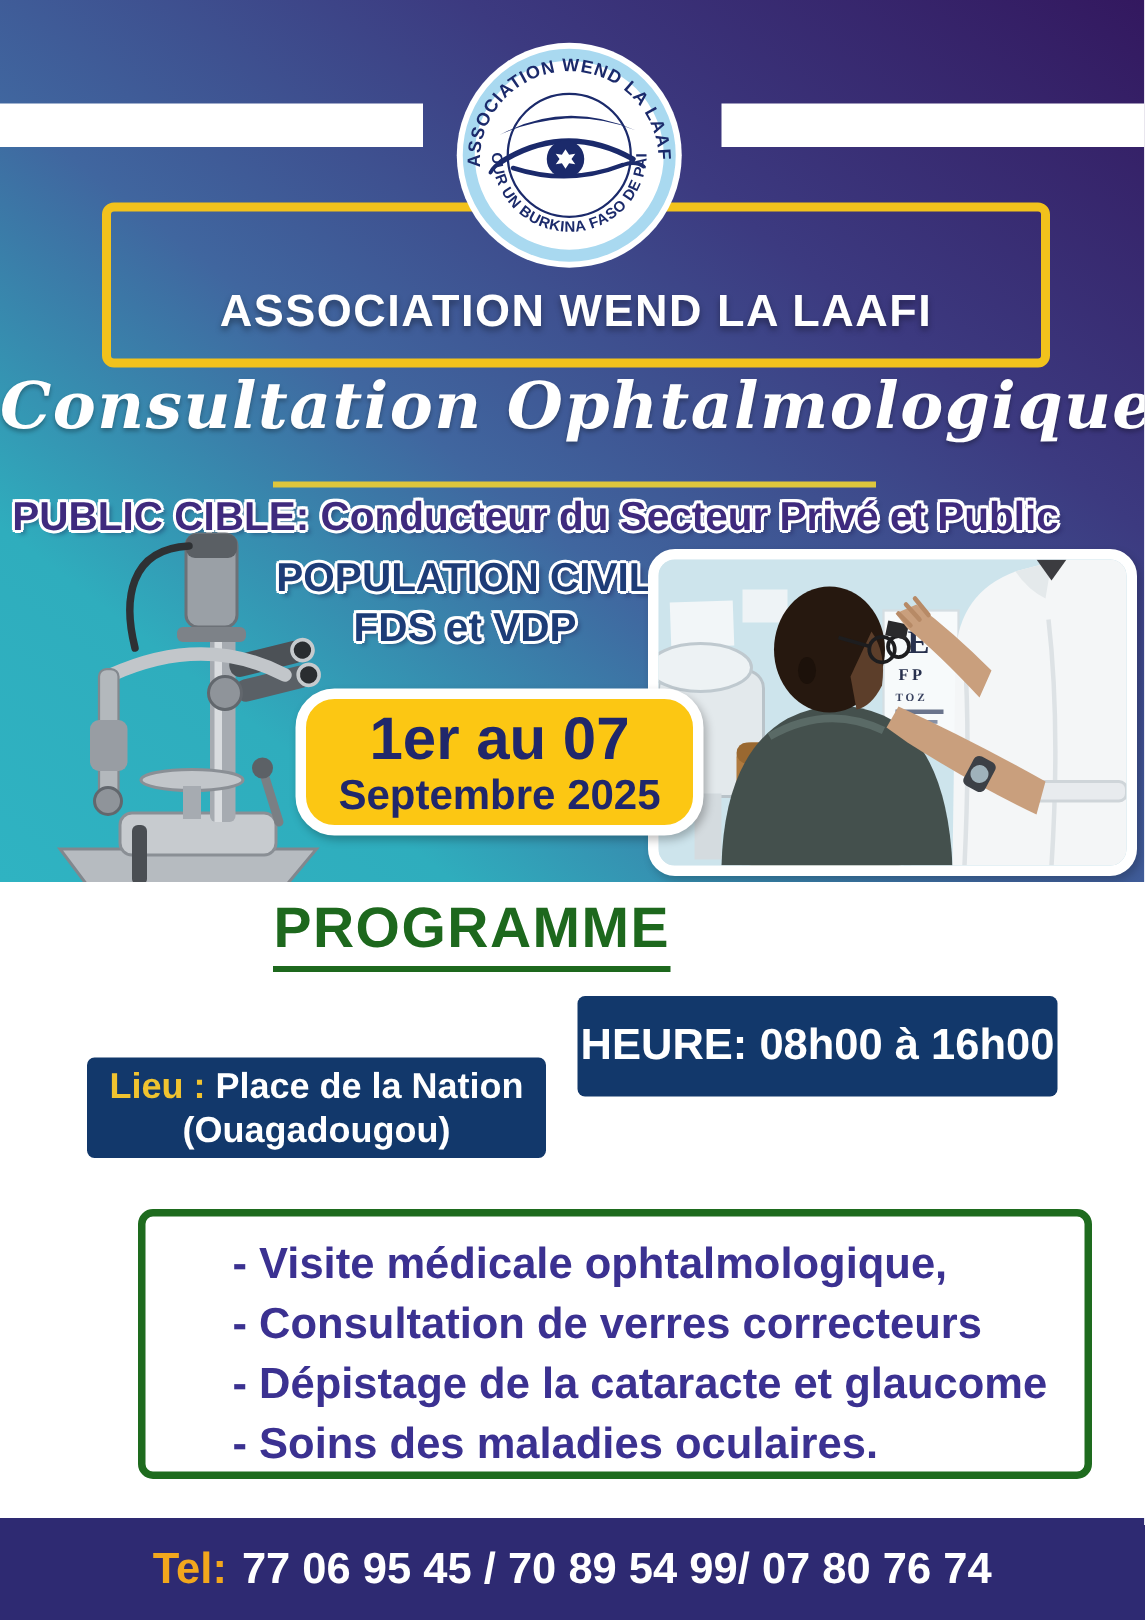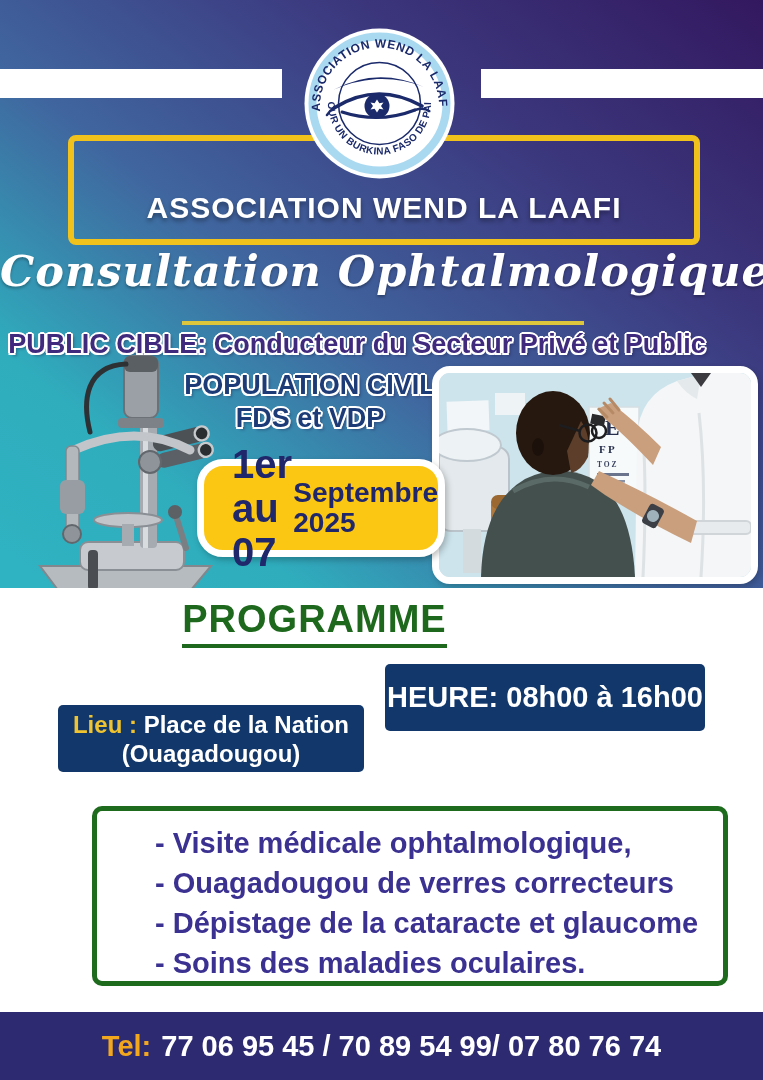--- a/index.html
+++ b/index.html
@@ -54,25 +54,24 @@
     color: #3f2a7e; font-size: 27px; font-weight: bold; white-space: nowrap;
   }
   .population {
     position: absolute; left: 0; width: 620px; text-align: center;
     color: #1d3c77; font-size: 27px; font-weight: bold; white-space: nowrap;
   }
   .population.l1 { top: 370px; }
   .population.l2 { top: 403px; }
 
   .date-box {
-    position: absolute; left: 197px; top: 459px; width: 248px; height: 98px;
+    position: absolute; left: 197px; top: 459px; width: 272px; height: 98px;
     background: #fcc713; border: 7px solid #ffffff; border-radius: 26px;
-    display: flex; flex-direction: row; align-items: center; justify-content: center;
+    display: flex; flex-direction: column; align-items: center; justify-content: center;
     box-shadow: 2px 3px 6px rgba(0,0,0,0.25);
-    padding-left: 28px;
   }
   .date-l1 { color: #20276b; font-size: 40px; font-weight: bold; line-height: 44px; }
   .date-l2 { color: #20276b; font-size: 28px; font-weight: bold; line-height: 30px; }
 
   .photo-frame {
     position: absolute; left: 432px; top: 366px; width: 326px; height: 218px;
     background: #cde4ec; border: 7px solid #ffffff; border-radius: 18px;
     overflow: hidden; box-shadow: 2px 3px 6px rgba(0,0,0,0.2);
   }
   .slitlamp-wrap { position: absolute; left: 28px; top: 354px; width: 195px; height: 238px; }
@@ -269,21 +268,21 @@
     <div>(Ouagadougou)</div>
   </div>
 
   <div class="heure-box">
     <span>HEURE: 08h00 à 16h00</span>
   </div>
 
 
   <div class="green-box">
     <div class="service-line">- Visite médicale ophtalmologique,</div>
-    <div class="service-line">- Ouagadougou de verres correcteurs</div>
+    <div class="service-line">- Consultation de verres correcteurs</div>
     <div class="service-line">- Dépistage de la cataracte et glaucome</div>
     <div class="service-line">- Soins des maladies oculaires.</div>
   </div>
 
   <div class="tel-bar">
     <span class="tel-label">Tel:</span>
     <span class="tel-numbers">77 06 95 45 / 70 89 54 99/ 07 80 76 74</span>
   </div>
 
 </div>

